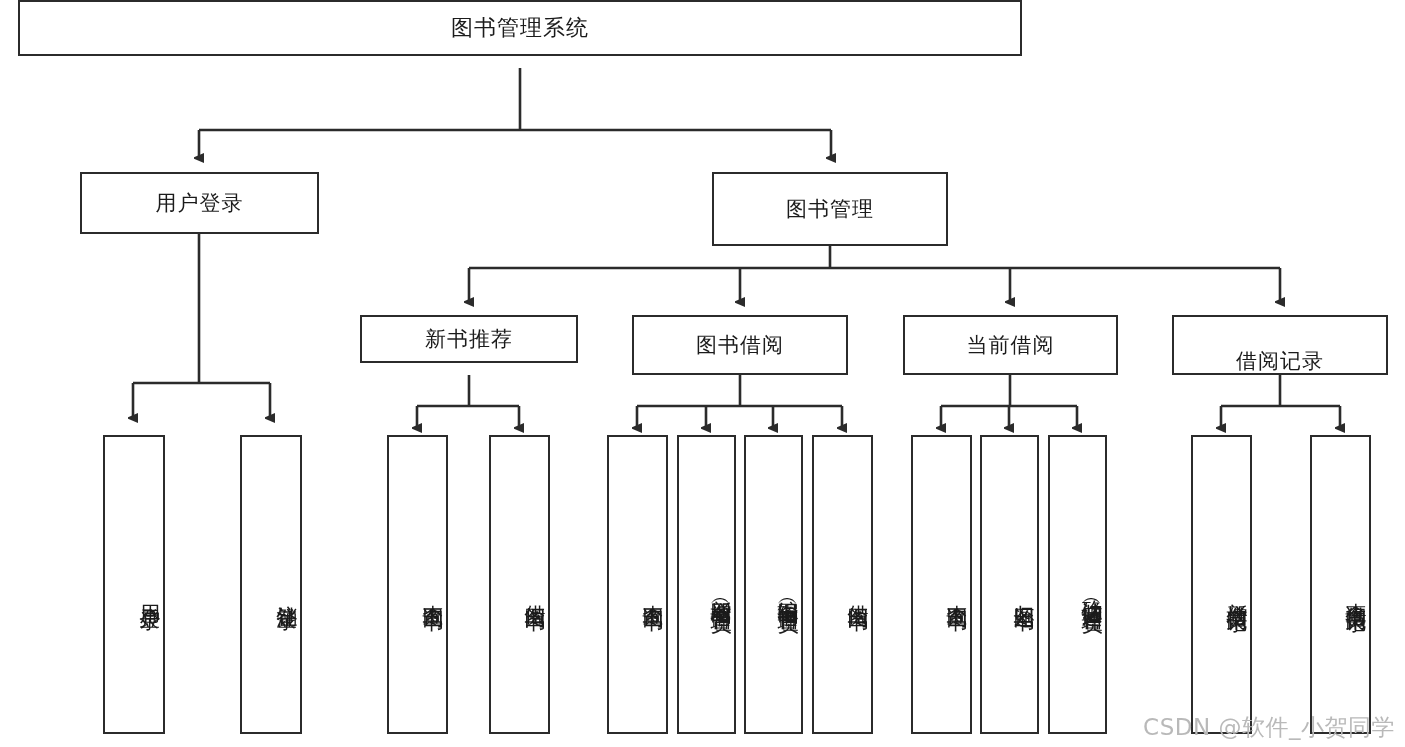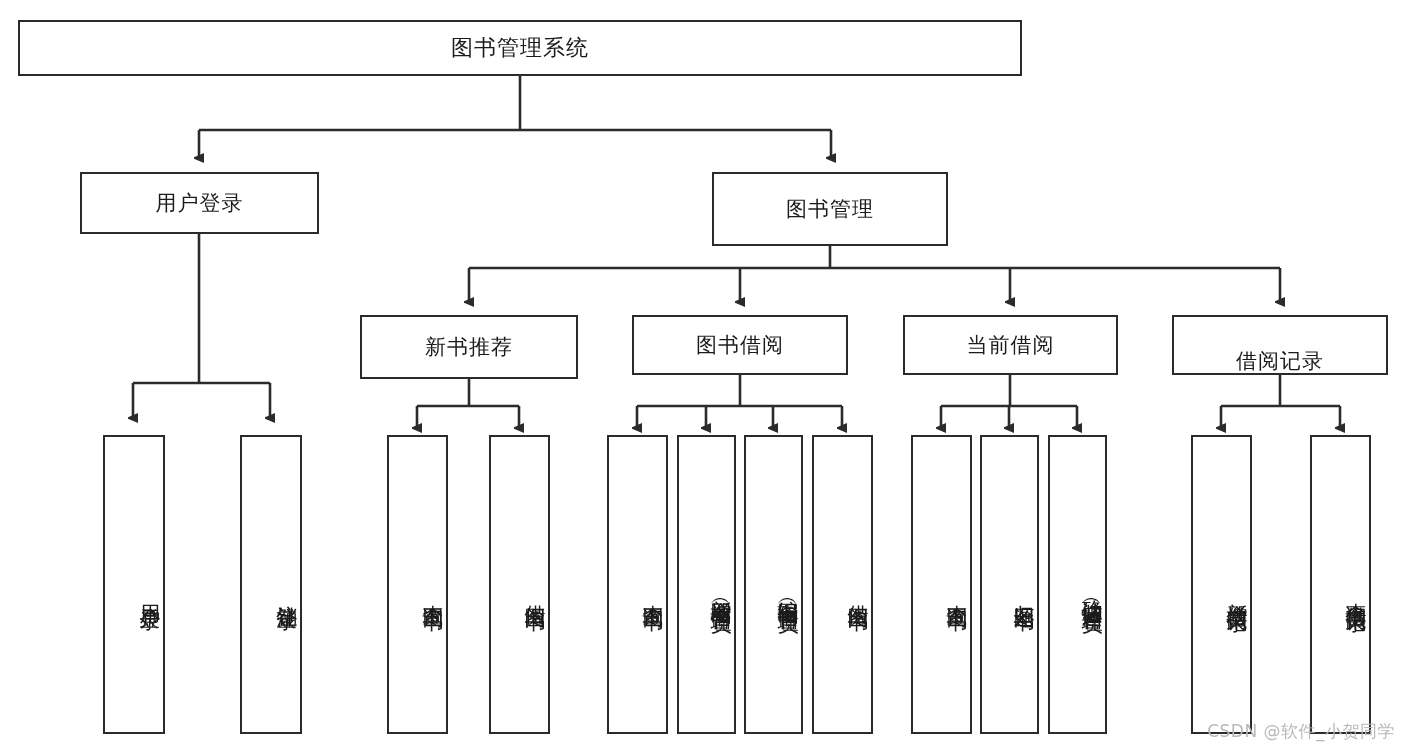--- a/index.html
+++ b/index.html
@@ -47,21 +47,21 @@
   }
   .node.vert .vtext{
     writing-mode:vertical-rl;
     text-orientation:upright;
     display:block;
   }
   .watermark{
     position:absolute;
     right:10px;
     bottom:4px;
-    font-size:17px;
+    font-size:23px;
     color:#b9b9b9;
     letter-spacing:0.5px;
     z-index:3;
     white-space:nowrap;
   }
 </style>
 </head>
 <body>
 
 <div id="diagram">
@@ -109,32 +109,32 @@
       <path d="M1009,406 L1009,428" marker-end="url(#arrow)"></path>
       <path d="M1077,406 L1077,428" marker-end="url(#arrow)"></path>
 
       <path d="M1280,375 L1280,406"></path>
       <path d="M1221,406 L1340,406"></path>
       <path d="M1221,406 L1221,428" marker-end="url(#arrow)"></path>
       <path d="M1340,406 L1340,428" marker-end="url(#arrow)"></path>
     </g>
   </svg>
 
-  <div class="node horiz root" style="left:18px;top:20px;width:1004px;height:56px;">
+  <div class="node horiz root" style="left:18px;top:0;width:1004px;height:56px;">
     <span>图书管理系统</span>
   </div>
 
   <div class="node horiz" style="left:80px;top:172px;width:239px;height:62px;">
     <span>用户登录</span>
   </div>
   <div class="node horiz" style="left:712px;top:172px;width:236px;height:74px;">
     <span>图书管理</span>
   </div>
 
-  <div class="node horiz" style="left:360px;top:315px;width:218px;height:64px;">
+  <div class="node horiz" style="left:360px;top:315px;width:218px;height:48px;">
     <span>新书推荐</span>
   </div>
   <div class="node horiz" style="left:632px;top:315px;width:216px;height:60px;">
     <span>图书借阅</span>
   </div>
   <div class="node horiz" style="left:903px;top:315px;width:215px;height:60px;">
     <span>当前借阅</span>
   </div>
   <div class="node horiz" style="left:1172px;top:315px;width:216px;height:60px;align-items:flex-end;">
     <span>借阅记录</span>

